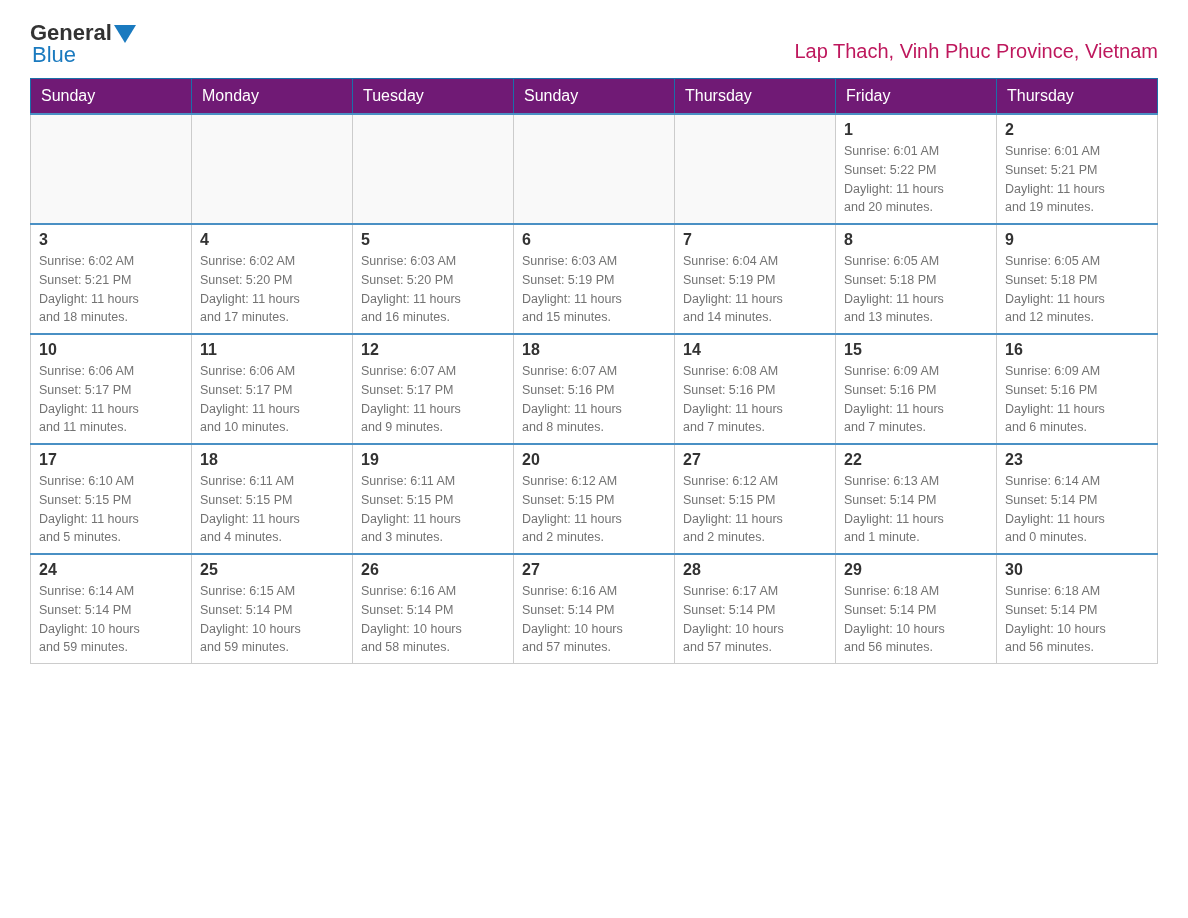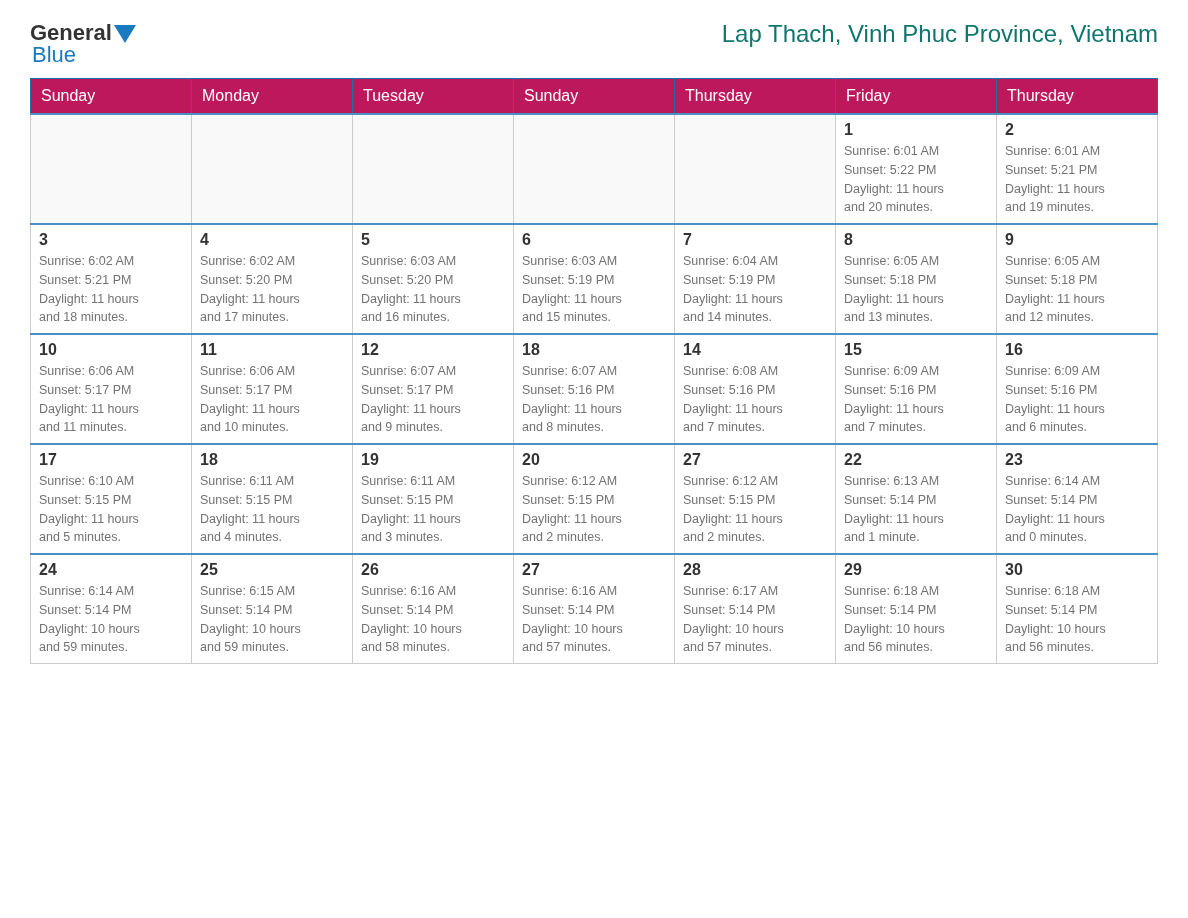--- a/index.html
+++ b/index.html
@@ -33,31 +33,31 @@
     .title-area {
       text-align: right;
     }
     .month-title {
       font-size: 48px;
       font-weight: bold;
       color: #333;
       line-height: 1.1;
     }
     .subtitle {
-      font-size: 24px;
-      color: #0f766e;
-      margin-top: 0;
+      font-size: 20px;
+      color: #be185d;
+      margin-top: 20px;
     }
     .calendar {
       width: 100%;
       border-collapse: collapse;
       margin-top: 10px;
     }
     .calendar th {
-      background-color: #be185d;
+      background-color: #701a75;
       color: #fff;
       padding: 8px 10px;
       font-size: 16px;
       font-weight: normal;
       text-align: left;
       border: 1px solid #1a6fa8;
     }
     .calendar td {
       vertical-align: top;
       padding: 6px 8px;

